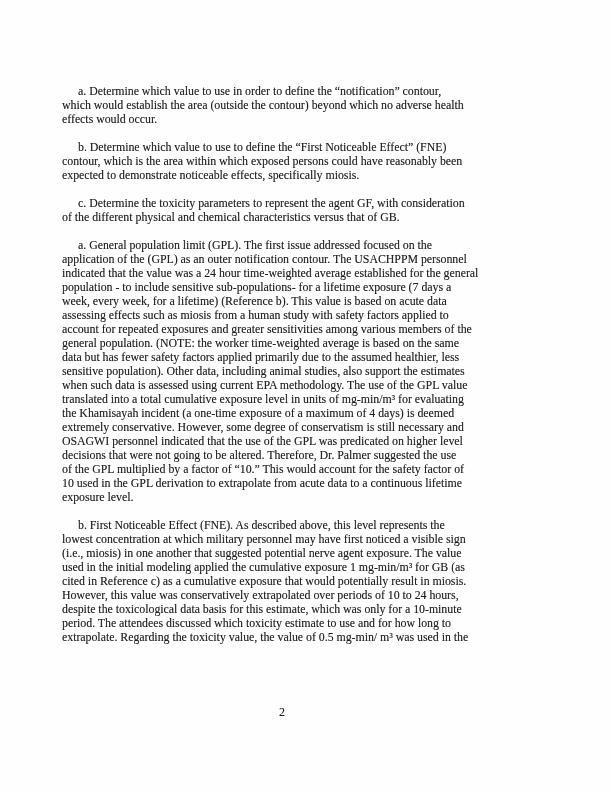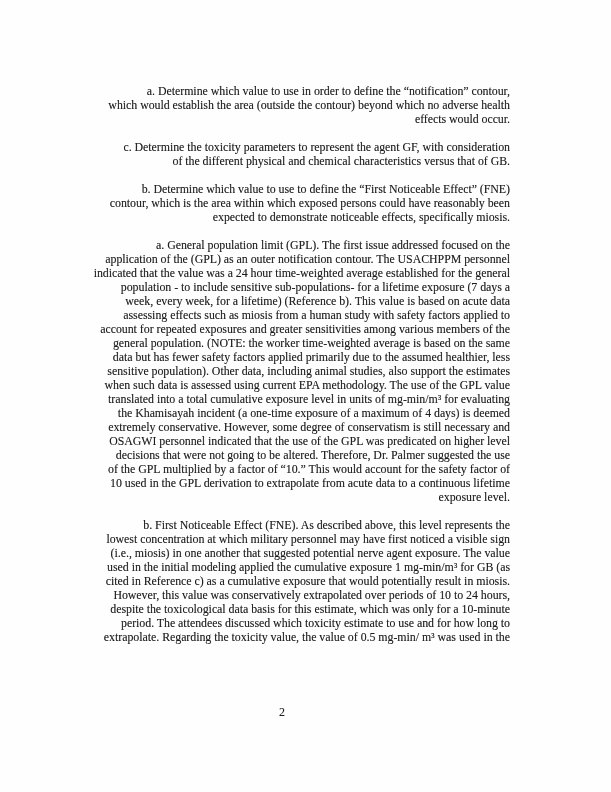--- a/index.html
+++ b/index.html
@@ -17,21 +17,20 @@
     overflow: hidden;
   }
   .content {
     position: absolute;
     left: 62px;
     top: 84px;
     width: 448px;
     font-size: 11.8px;
     line-height: 14px;
     text-shadow: 0.2px 0 0 rgba(0,0,0,0.35);
-    text-align: right;
   }
   .para {
     margin: 0 0 14px 0;
     white-space: pre-line;
     text-indent: 16px;
   }
   .para.flush {
     text-indent: 0;
   }
   .page-number {
@@ -46,25 +45,25 @@
   }
 </style>
 </head>
 <body>
 
 <div class="page">
   <div class="content">
     <p class="para">a.  Determine which value to use in order to define the “notification” contour,
 which would establish the area (outside the contour) beyond which no adverse health
 effects would occur.</p>
-    <p class="para">c.  Determine the toxicity parameters to represent the agent GF, with consideration
-of the different physical and chemical characteristics versus that of GB.</p>
     <p class="para">b.  Determine which value to use to define the “First Noticeable Effect”  (FNE)
 contour, which is the area within which exposed persons could have reasonably been
 expected to demonstrate noticeable effects, specifically miosis.</p>
+    <p class="para">c.  Determine the toxicity parameters to represent the agent GF, with consideration
+of the different physical and chemical characteristics versus that of GB.</p>
     <p class="para">a. General population limit (GPL).  The first issue addressed focused on the
 application of the (GPL) as an outer notification contour.   The USACHPPM personnel
 indicated that the value was a 24 hour time-weighted average established for the general
 population - to include sensitive sub-populations- for a lifetime exposure (7 days a
 week, every week, for a lifetime) (Reference b).   This value is based on acute data
 assessing effects such as miosis from a human study with safety factors applied to
 account for repeated exposures and greater sensitivities among various members of the
 general population.  (NOTE:  the worker time-weighted average is based on the same
 data but has fewer safety factors applied primarily due to the assumed healthier, less
 sensitive population).  Other data, including animal studies, also support the estimates

